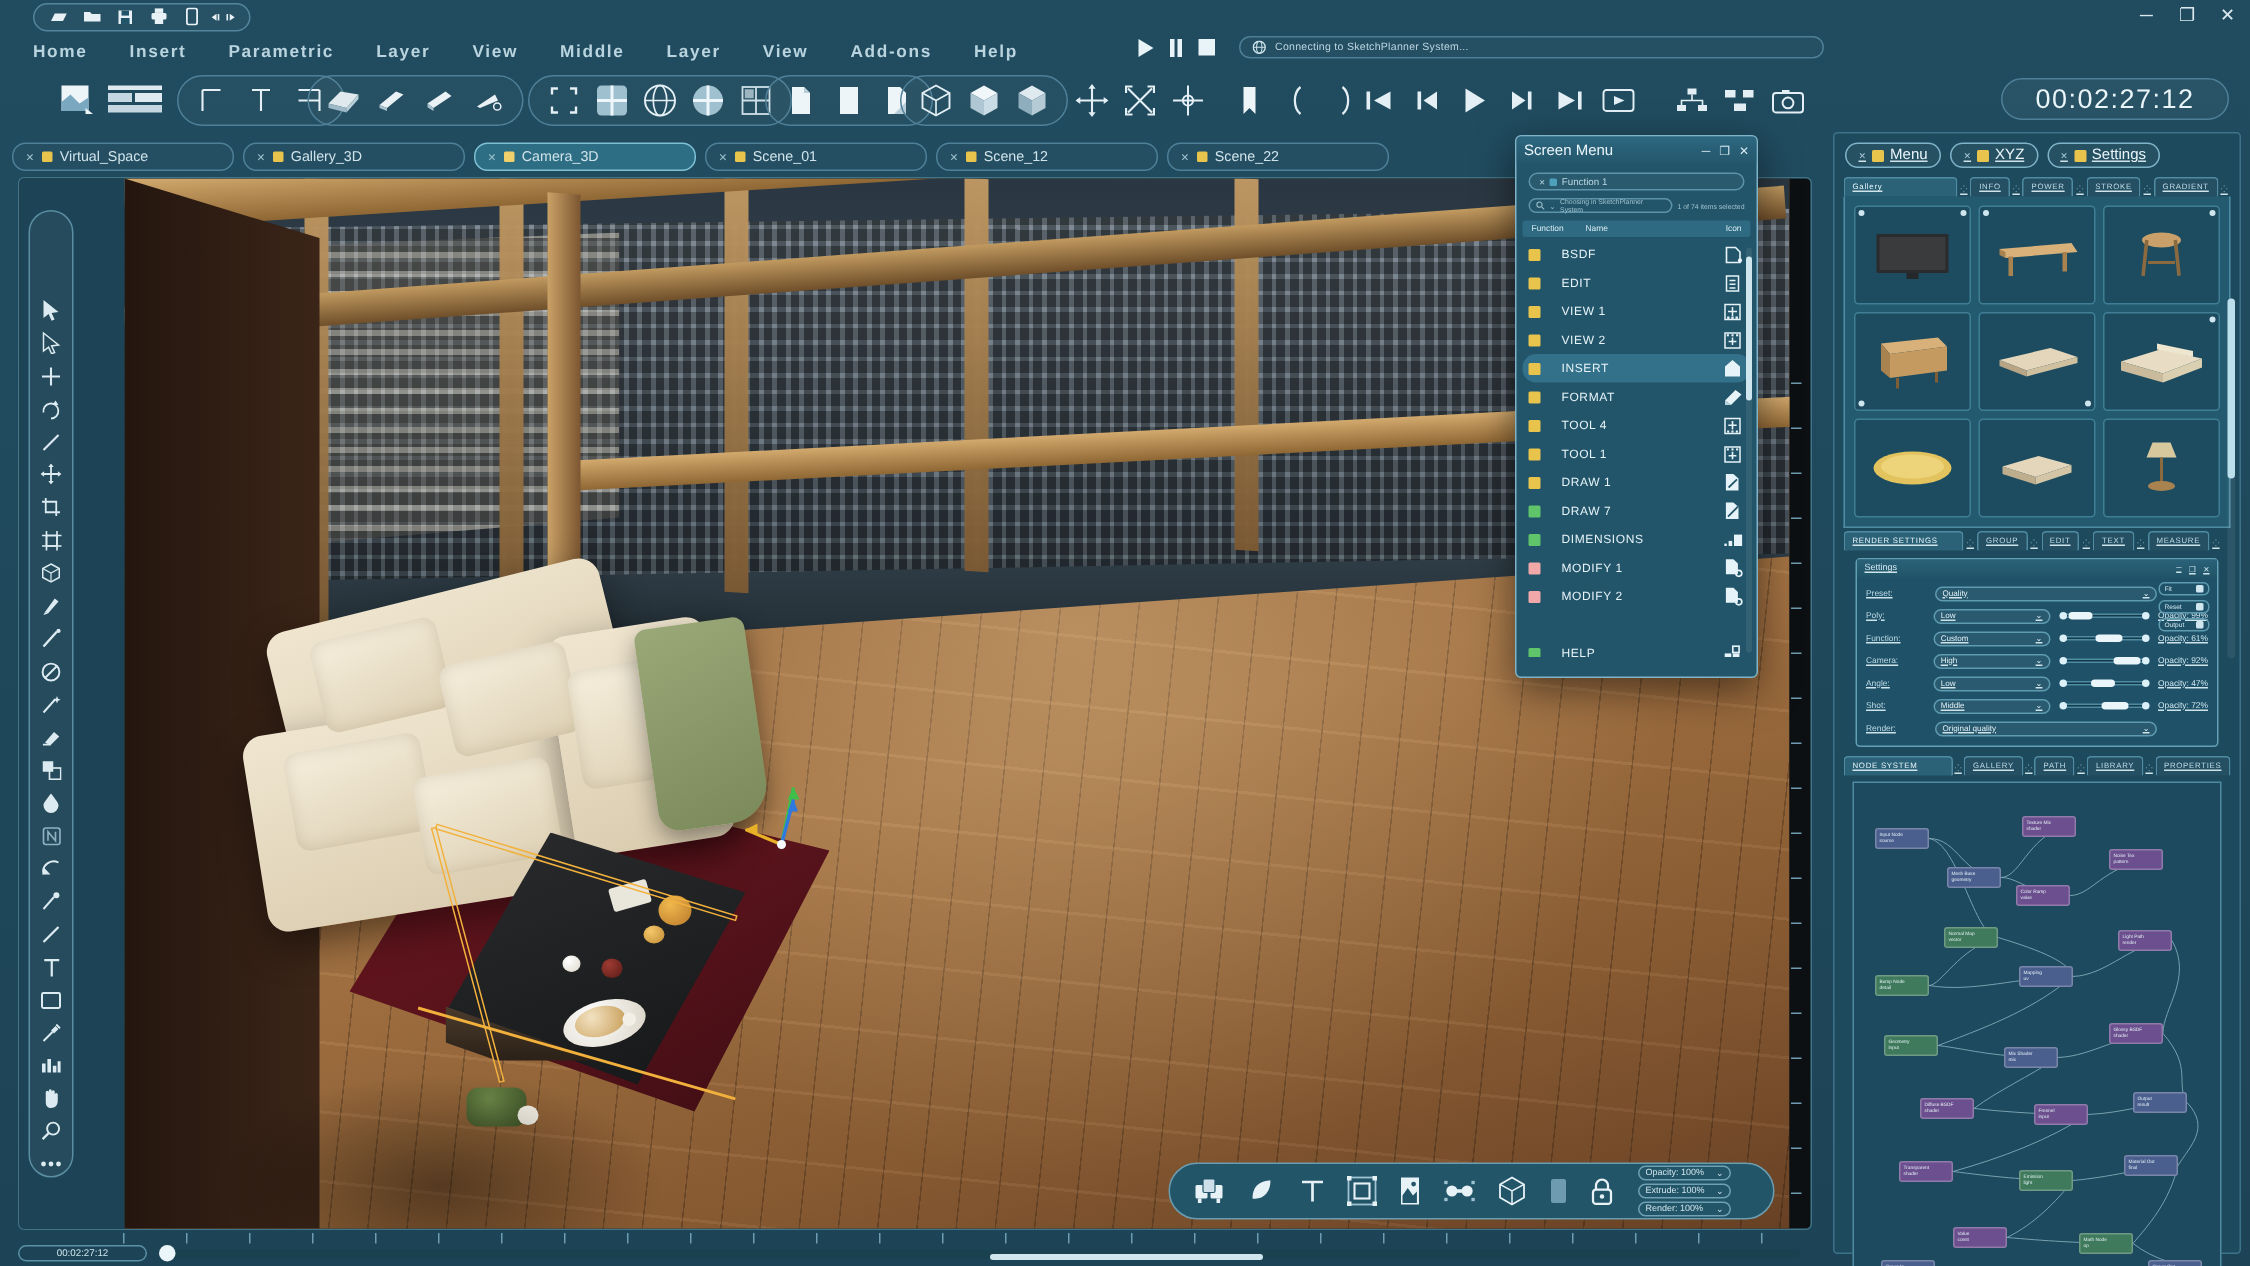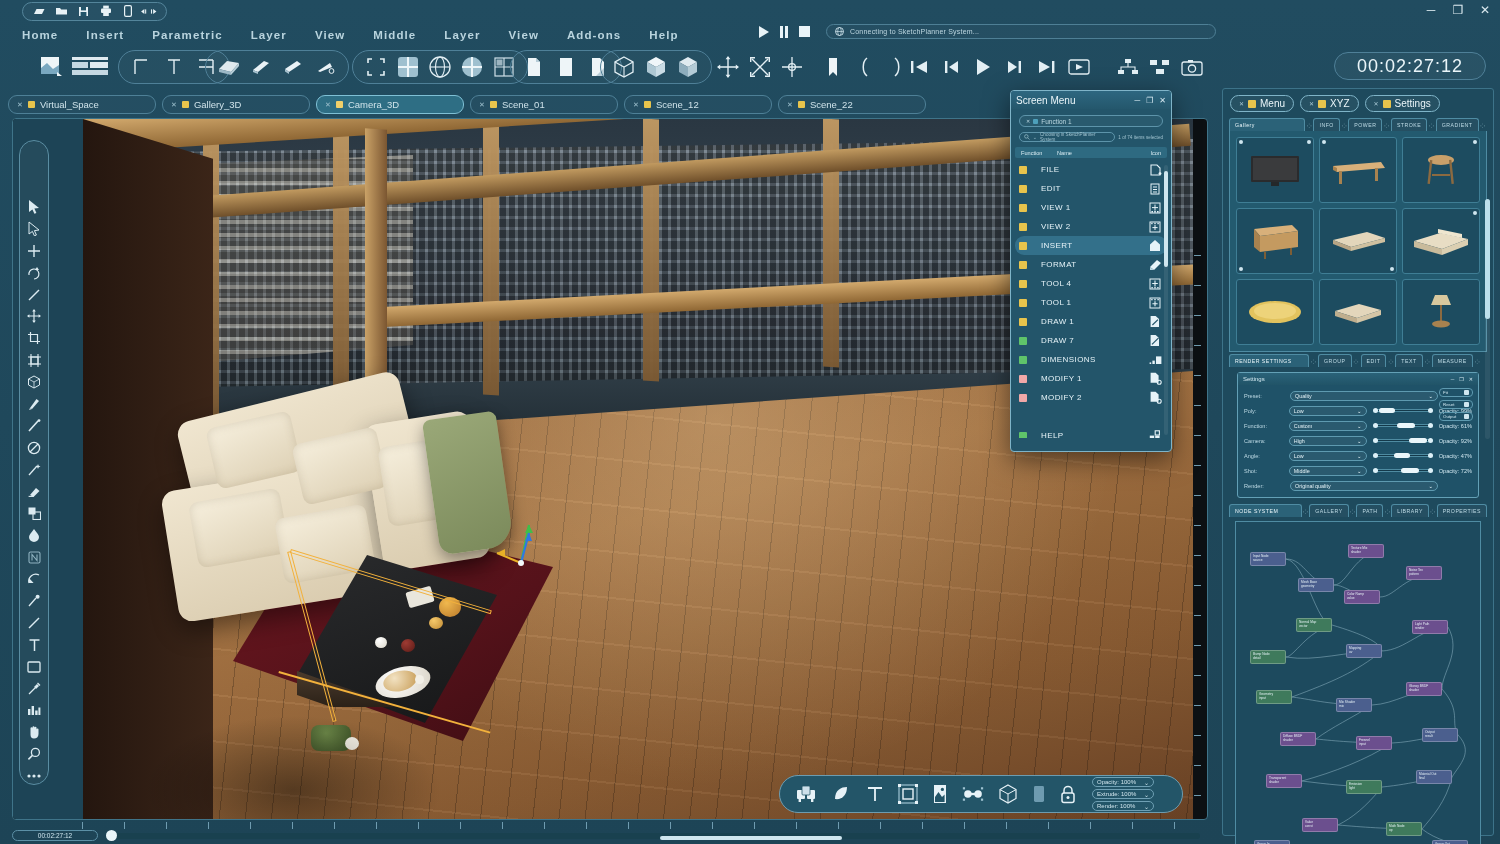--- a/index.html
+++ b/index.html
@@ -160,21 +160,21 @@
   .row.sel { background:#33708a; border-radius:9px; margin:0 4px; padding:0 4px; }
   .row .sw { width:8px; height:8px; border-radius:1px; margin-right:14px; }
   .row .nm { flex:1; font-size:8px; letter-spacing:.4px; color:#e6f3f8; }
   .row .ri { width:16px; height:14px; display:flex; align-items:center; justify-content:center; color:#e6f3f8; }
   .dlg-scroll { position:absolute; right:3px; top:74px; width:4px; height:270px;
      background:rgba(255,255,255,.08); border-radius:2px; }
   .dlg-scroll i { position:absolute; left:0; top:6px; width:4px; height:96px; background:#cfe6ef; border-radius:2px; }
 
   
   .rpanel { position:absolute; left:1222px; top:88px; width:272px; height:748px;
-     background:#1e4a5d; border:1px solid #3d7389; border-radius:3px; }
+     background:#1e4a5d; border:1px solid #3d7389; border-radius:3px;text-decoration:underline; }
   .rp-tabs { display:flex; gap:6px; padding:6px 7px 4px; }
   .rp-tab { height:17px; border:1px solid #7fb4c8; border-radius:9px; display:flex;
      align-items:center; gap:4px; padding:0 8px; font-size:10px; color:#eaf5f9;
      background:rgba(255,255,255,.04); }
   .rp-tab .sw { width:8px;height:8px;background:#e8c44c;border-radius:1px; }
   .rp-tab .x { font-size:6px; color:#a9c9d5; }
 
   .sect { margin:2px 6px 0; }
   .sect-tabs { display:flex; align-items:flex-end; gap:0; height:13px; }
   .st { height:13px; border:1px solid #4f8ca3; border-bottom:none; border-radius:3px 3px 0 0;
@@ -977,21 +977,21 @@
     </div>
     <div class="dlg-head">
       <span class="c1">Function</span>
       <span class="c2">Name</span>
       <span class="c3">Icon</span>
     </div>
 
     <div class="rows">
       <div class="row">
           <span class="sw" style="background:#e8c44c"></span>
-          <span class="nm">FILE</span>
+          <span class="nm">BSDF</span>
           <span class="ri">
             <svg width="13" height="12" viewBox="0 0 13 12">
               <path d="M2 1h6l3 3v7H2Z" fill="none" stroke="#e6f3f8" stroke-width="1.1"></path>
               <circle cx="11" cy="9.6" r="1.4" fill="#e6f3f8"></circle>
             </svg>
           </span>
         </div>
       <div class="row">
           <span class="sw" style="background:#e8c44c"></span>
           <span class="nm">EDIT</span>

